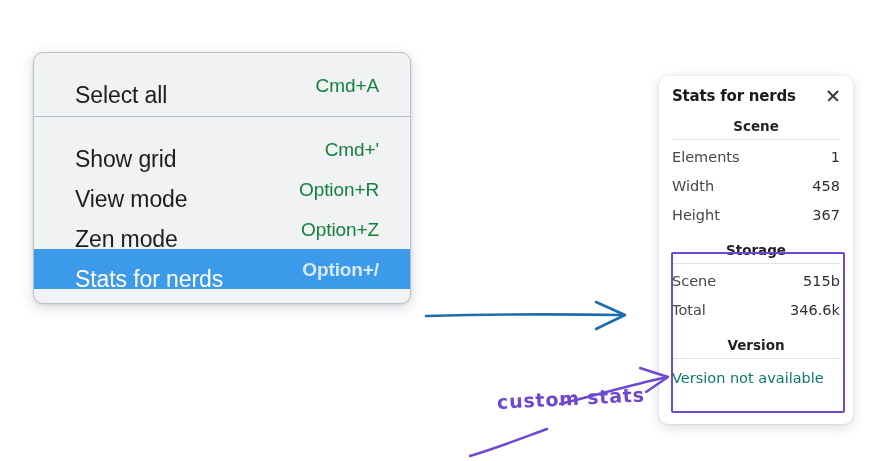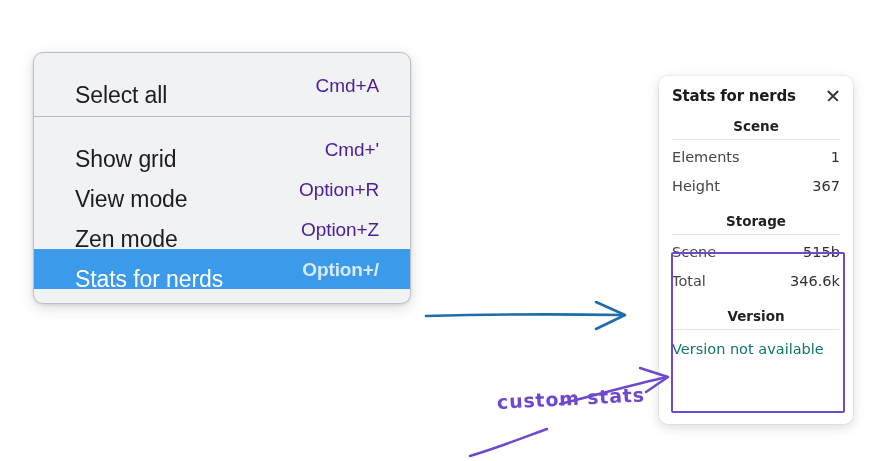--- a/index.html
+++ b/index.html
@@ -51,21 +51,21 @@
   }
   .menu-item .label {
     font-size: 23px;
     color: #1d1d1f;
     letter-spacing: -0.1px;
     line-height: 1;
     margin-top: 21px;
   }
   .menu-item .shortcut {
     font-size: 19px;
-    color: #4c1d95;
+    color: #15803d;
     letter-spacing: -0.1px;
     line-height: 1;
   }
   .menu-item.selected {
     background: #3b9ae9;
   }
   .menu-item.selected .label { color: #ffffff; }
   .menu-item.selected .shortcut { color: #d7eafb; font-weight: bold; }
 
   
@@ -220,20 +220,24 @@
 
   <div class="stats-body">
 
     <div class="sec-title">Scene</div>
     <div class="sec-rule"></div>
     <div class="stat-row">
       <span class="k">Elements</span>
       <span class="v">1</span>
     </div>
     <div class="stat-row">
+      <span class="k">Width</span>
+      <span class="v">458</span>
+    </div>
+    <div class="stat-row">
       <span class="k">Height</span>
       <span class="v">367</span>
     </div>
 
     <div class="sec-title">Storage</div>
     <div class="sec-rule"></div>
     <div class="stat-row">
       <span class="k">Scene</span>
       <span class="v">515b</span>
     </div>

